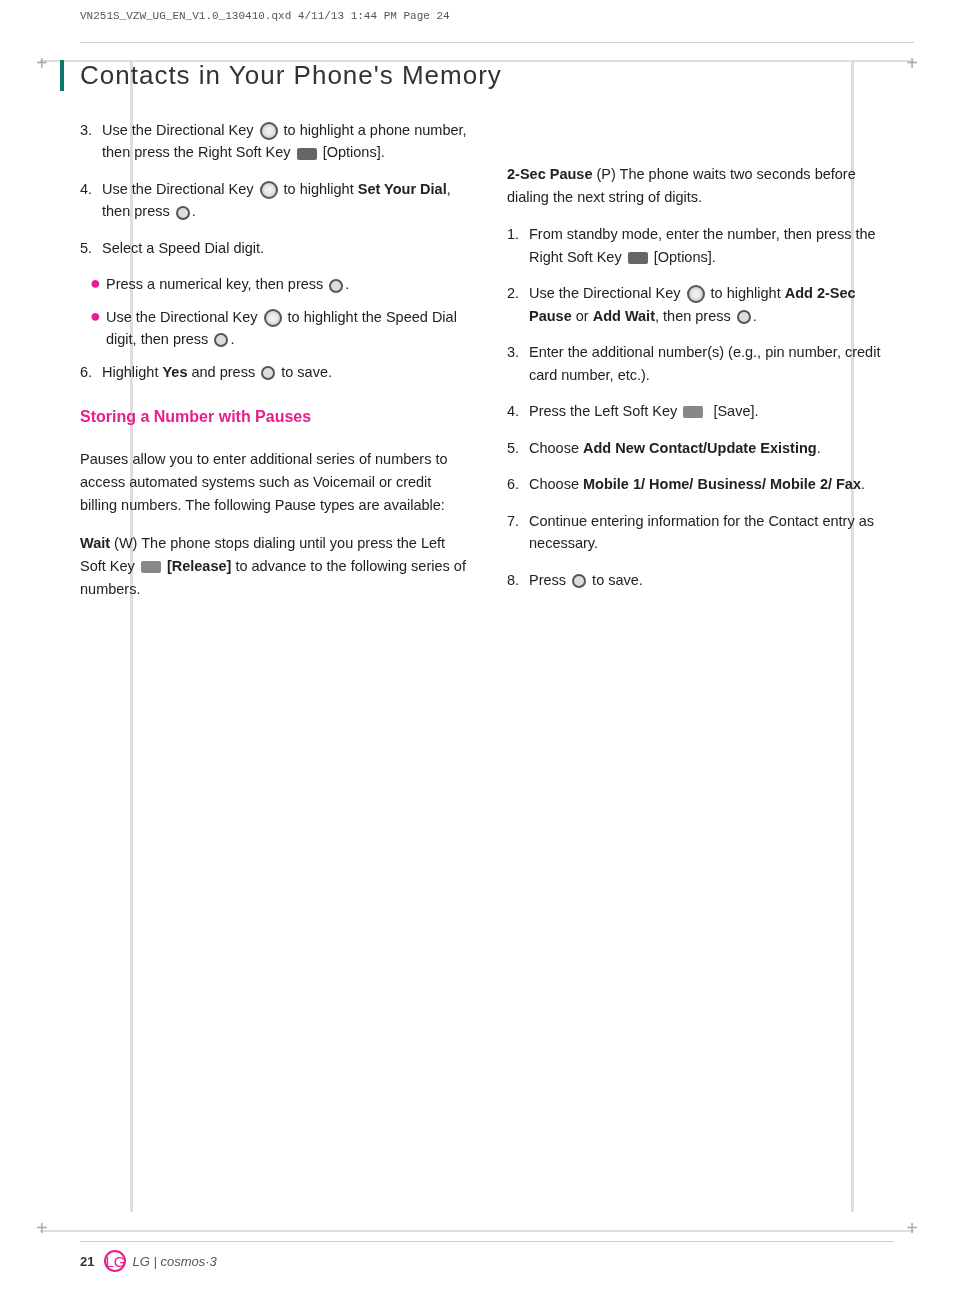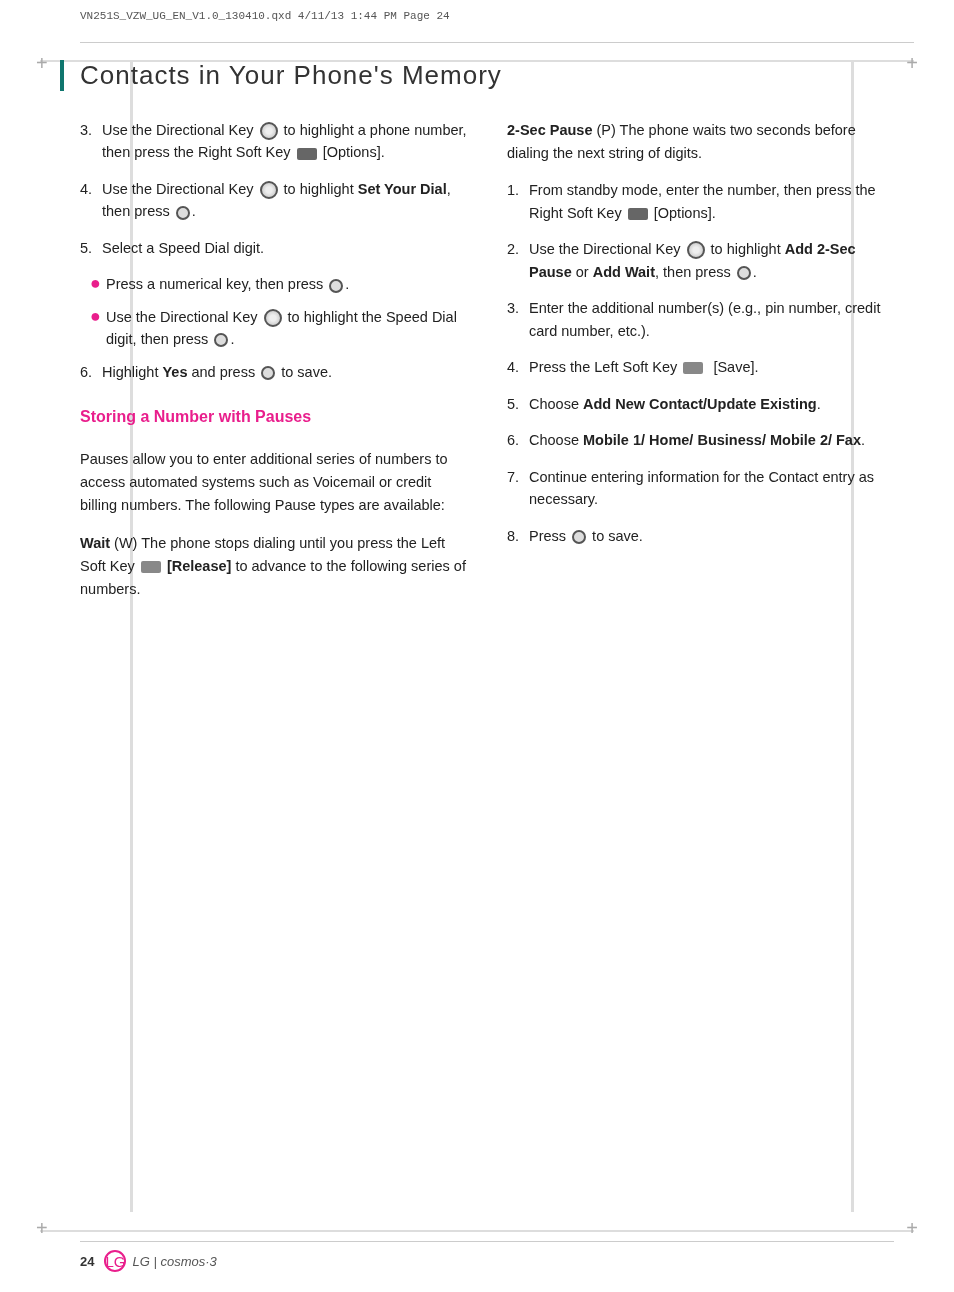--- a/index.html
+++ b/index.html
@@ -52,20 +52,21 @@
     .col-left {
       flex: 1;
       font-size: 14.5px;
       line-height: 1.55;
     }
 
     .col-right {
       flex: 1;
       font-size: 14.5px;
       line-height: 1.55;
+      margin-top: 44px;
     }
 
     .numbered-item {
       display: flex;
       margin-bottom: 14px;
       align-items: flex-start;
     }
 
     .num {
       min-width: 22px;
@@ -403,18 +404,18 @@
           to save.
         </span>
       </div>
 
     </div>
 
   </div>
 </div>
 
 <div class="footer-bar">
-  <span class="page-number">24</span>
+  <span class="page-number">21</span>
   <div class="logo-lg">
     <div class="logo-circle">LG</div>
     <span class="logo-text">LG | cosmos·3</span>
   </div>
 </div>
 
 </body></html>

